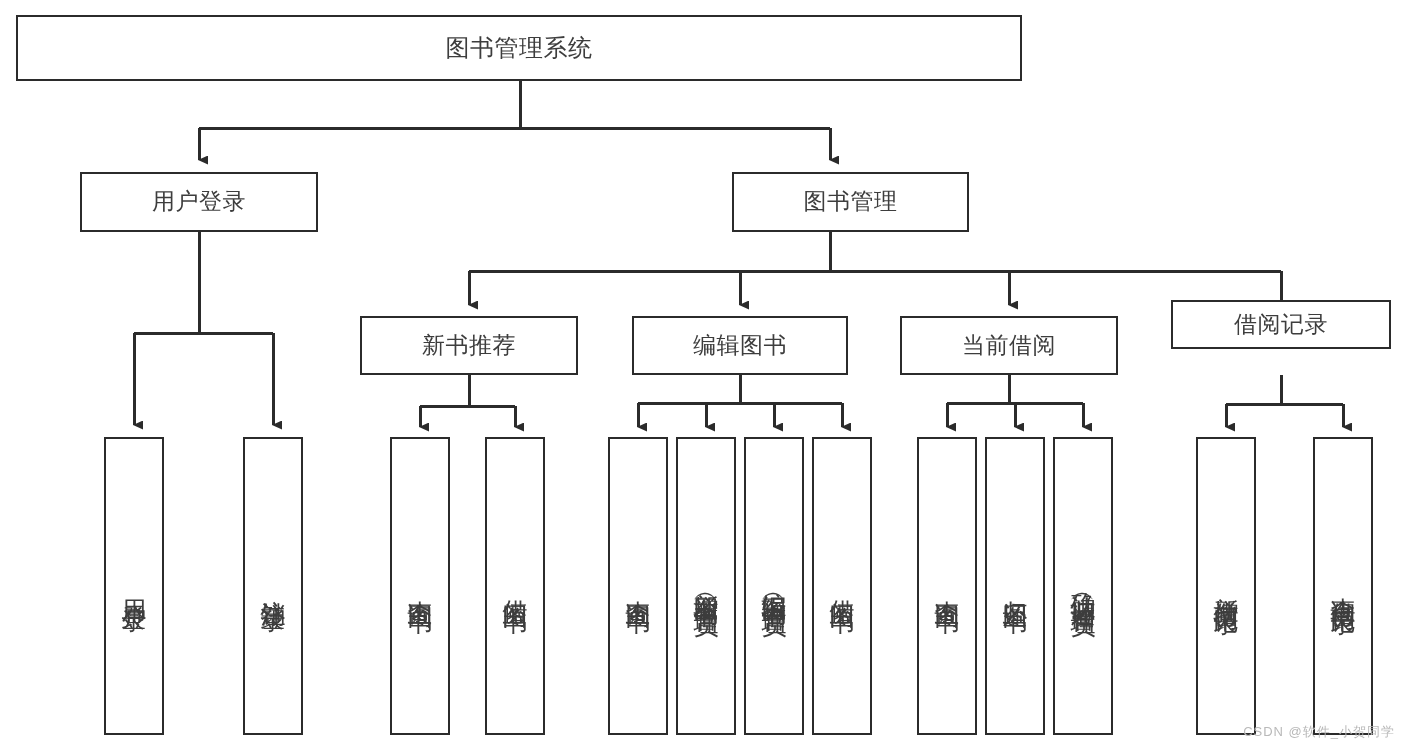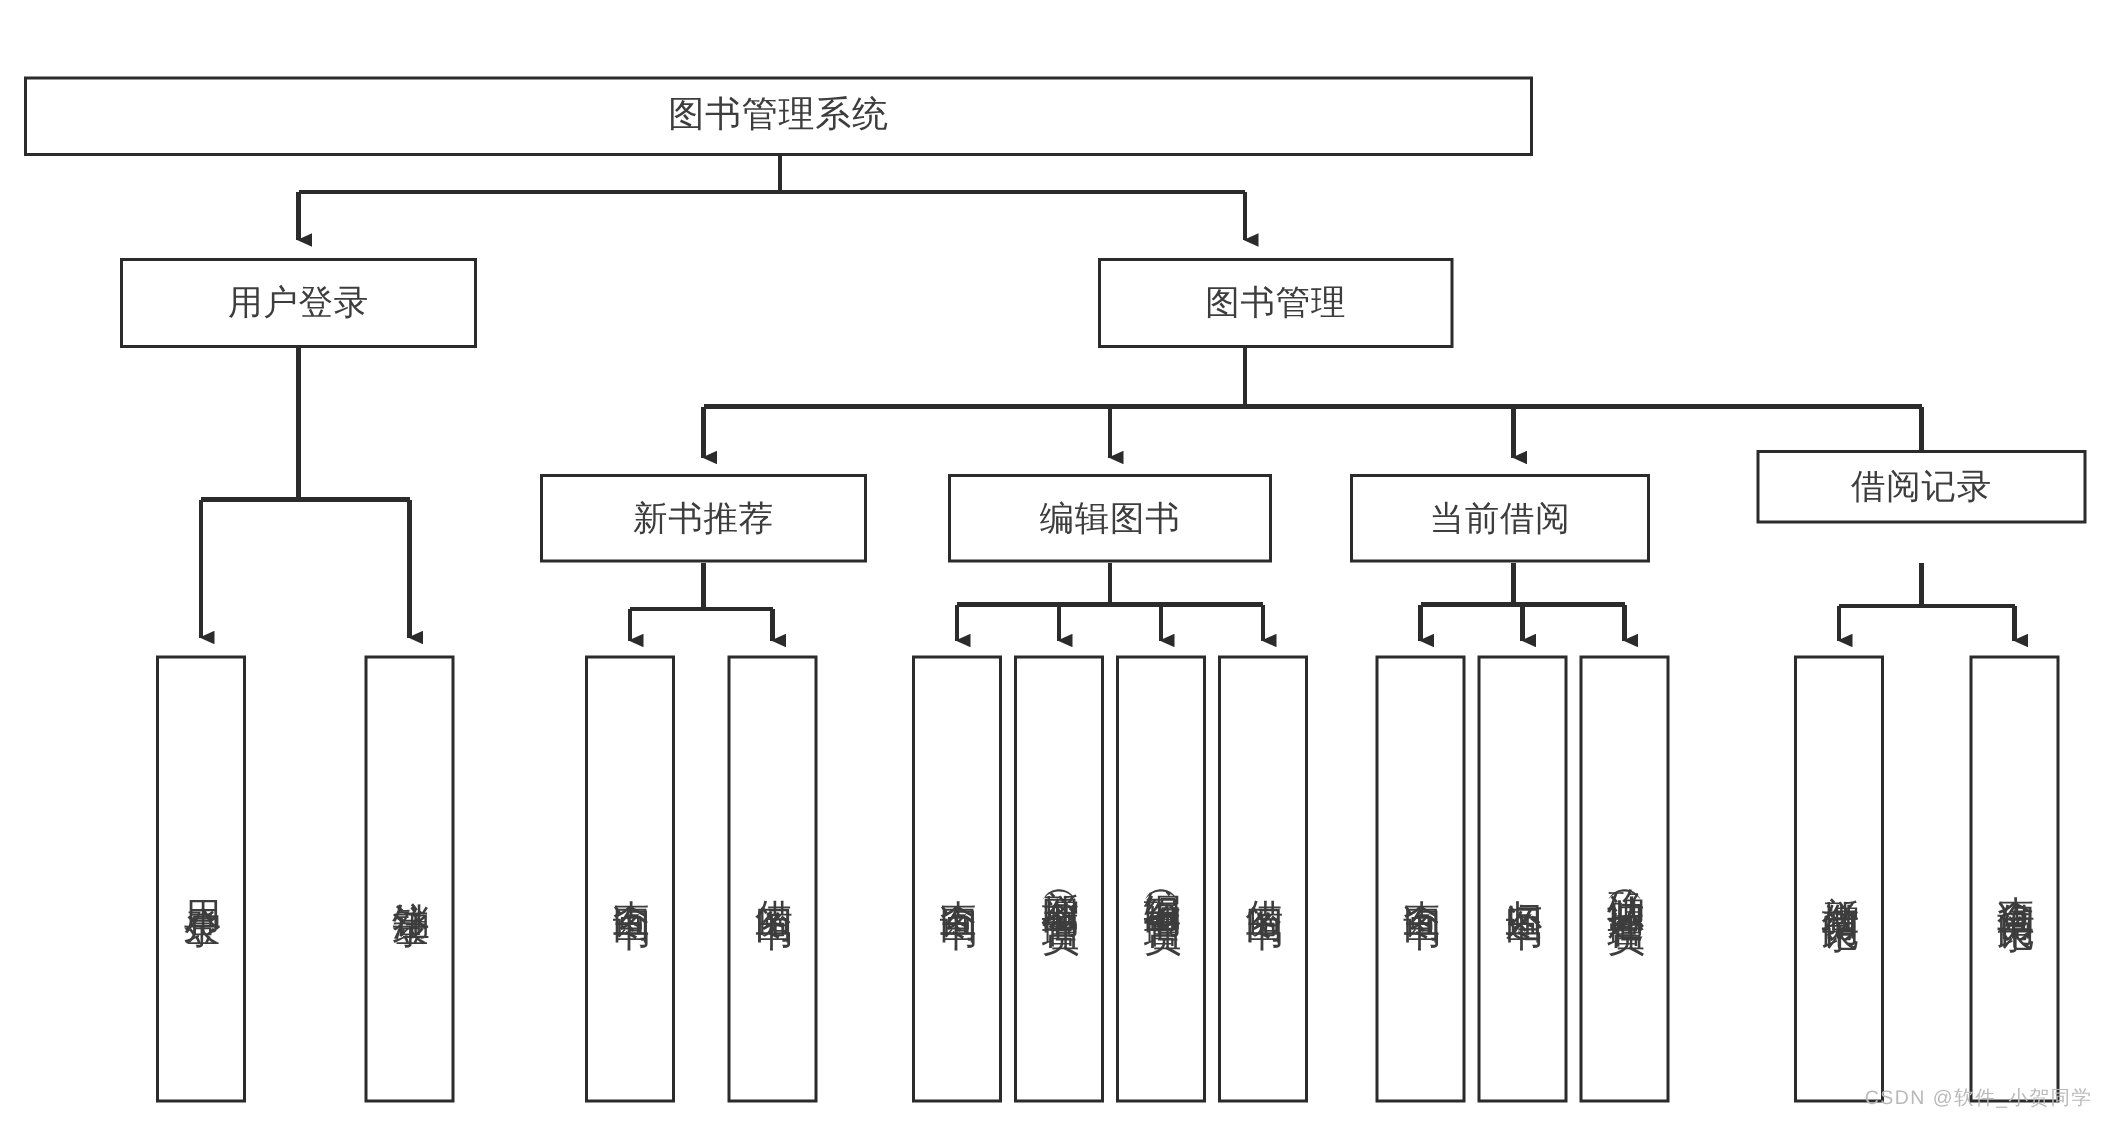--- a/index.html
+++ b/index.html
@@ -121,38 +121,38 @@
       <path d="M1015,403 L1015,427" marker-end="url(#arrowhead)"></path>
       <path d="M1083,403 L1083,427" marker-end="url(#arrowhead)"></path>
 
       <path d="M1281,375 L1281,404"></path>
       <path d="M1226,404 L1343,404"></path>
       <path d="M1226,404 L1226,427" marker-end="url(#arrowhead)"></path>
       <path d="M1343,404 L1343,427" marker-end="url(#arrowhead)"></path>
     </g>
   </svg>
 
-  <div class="node horiz root" style="left:16px; top:15px; width:1006px; height:53px;margin-top:36px;">
+  <div class="node horiz root" style="left:16px; top:15px; width:1006px; height:66px;">
     <span class="label">图书管理系统</span>
   </div>
 
   <div class="node horiz" style="left:80px; top:172px; width:238px; height:60px;">
     <span class="label">用户登录</span>
   </div>
   <div class="node horiz" style="left:732px; top:172px; width:237px; height:60px;">
     <span class="label">图书管理</span>
   </div>
 
   <div class="node horiz" style="left:360px; top:316px; width:218px; height:59px;">
     <span class="label">新书推荐</span>
   </div>
   <div class="node horiz" style="left:632px; top:316px; width:216px; height:59px;">
     <span class="label">编辑图书</span>
   </div>
-  <div class="node horiz" style="left:900px; top:316px; width:200px; height:59px;">
+  <div class="node horiz" style="left:900px; top:316px; width:218px; height:59px;">
     <span class="label">当前借阅</span>
   </div>
   <div class="node horiz" style="left:1171px; top:300px; width:220px; height:49px;">
     <span class="label">借阅记录</span>
   </div>
 
   <div class="node vert" style="left:104px; top:437px; width:60px; height:298px;">
     <span class="label">用户登录</span>
   </div>
   <div class="node vert" style="left:243px; top:437px; width:60px; height:298px;">

